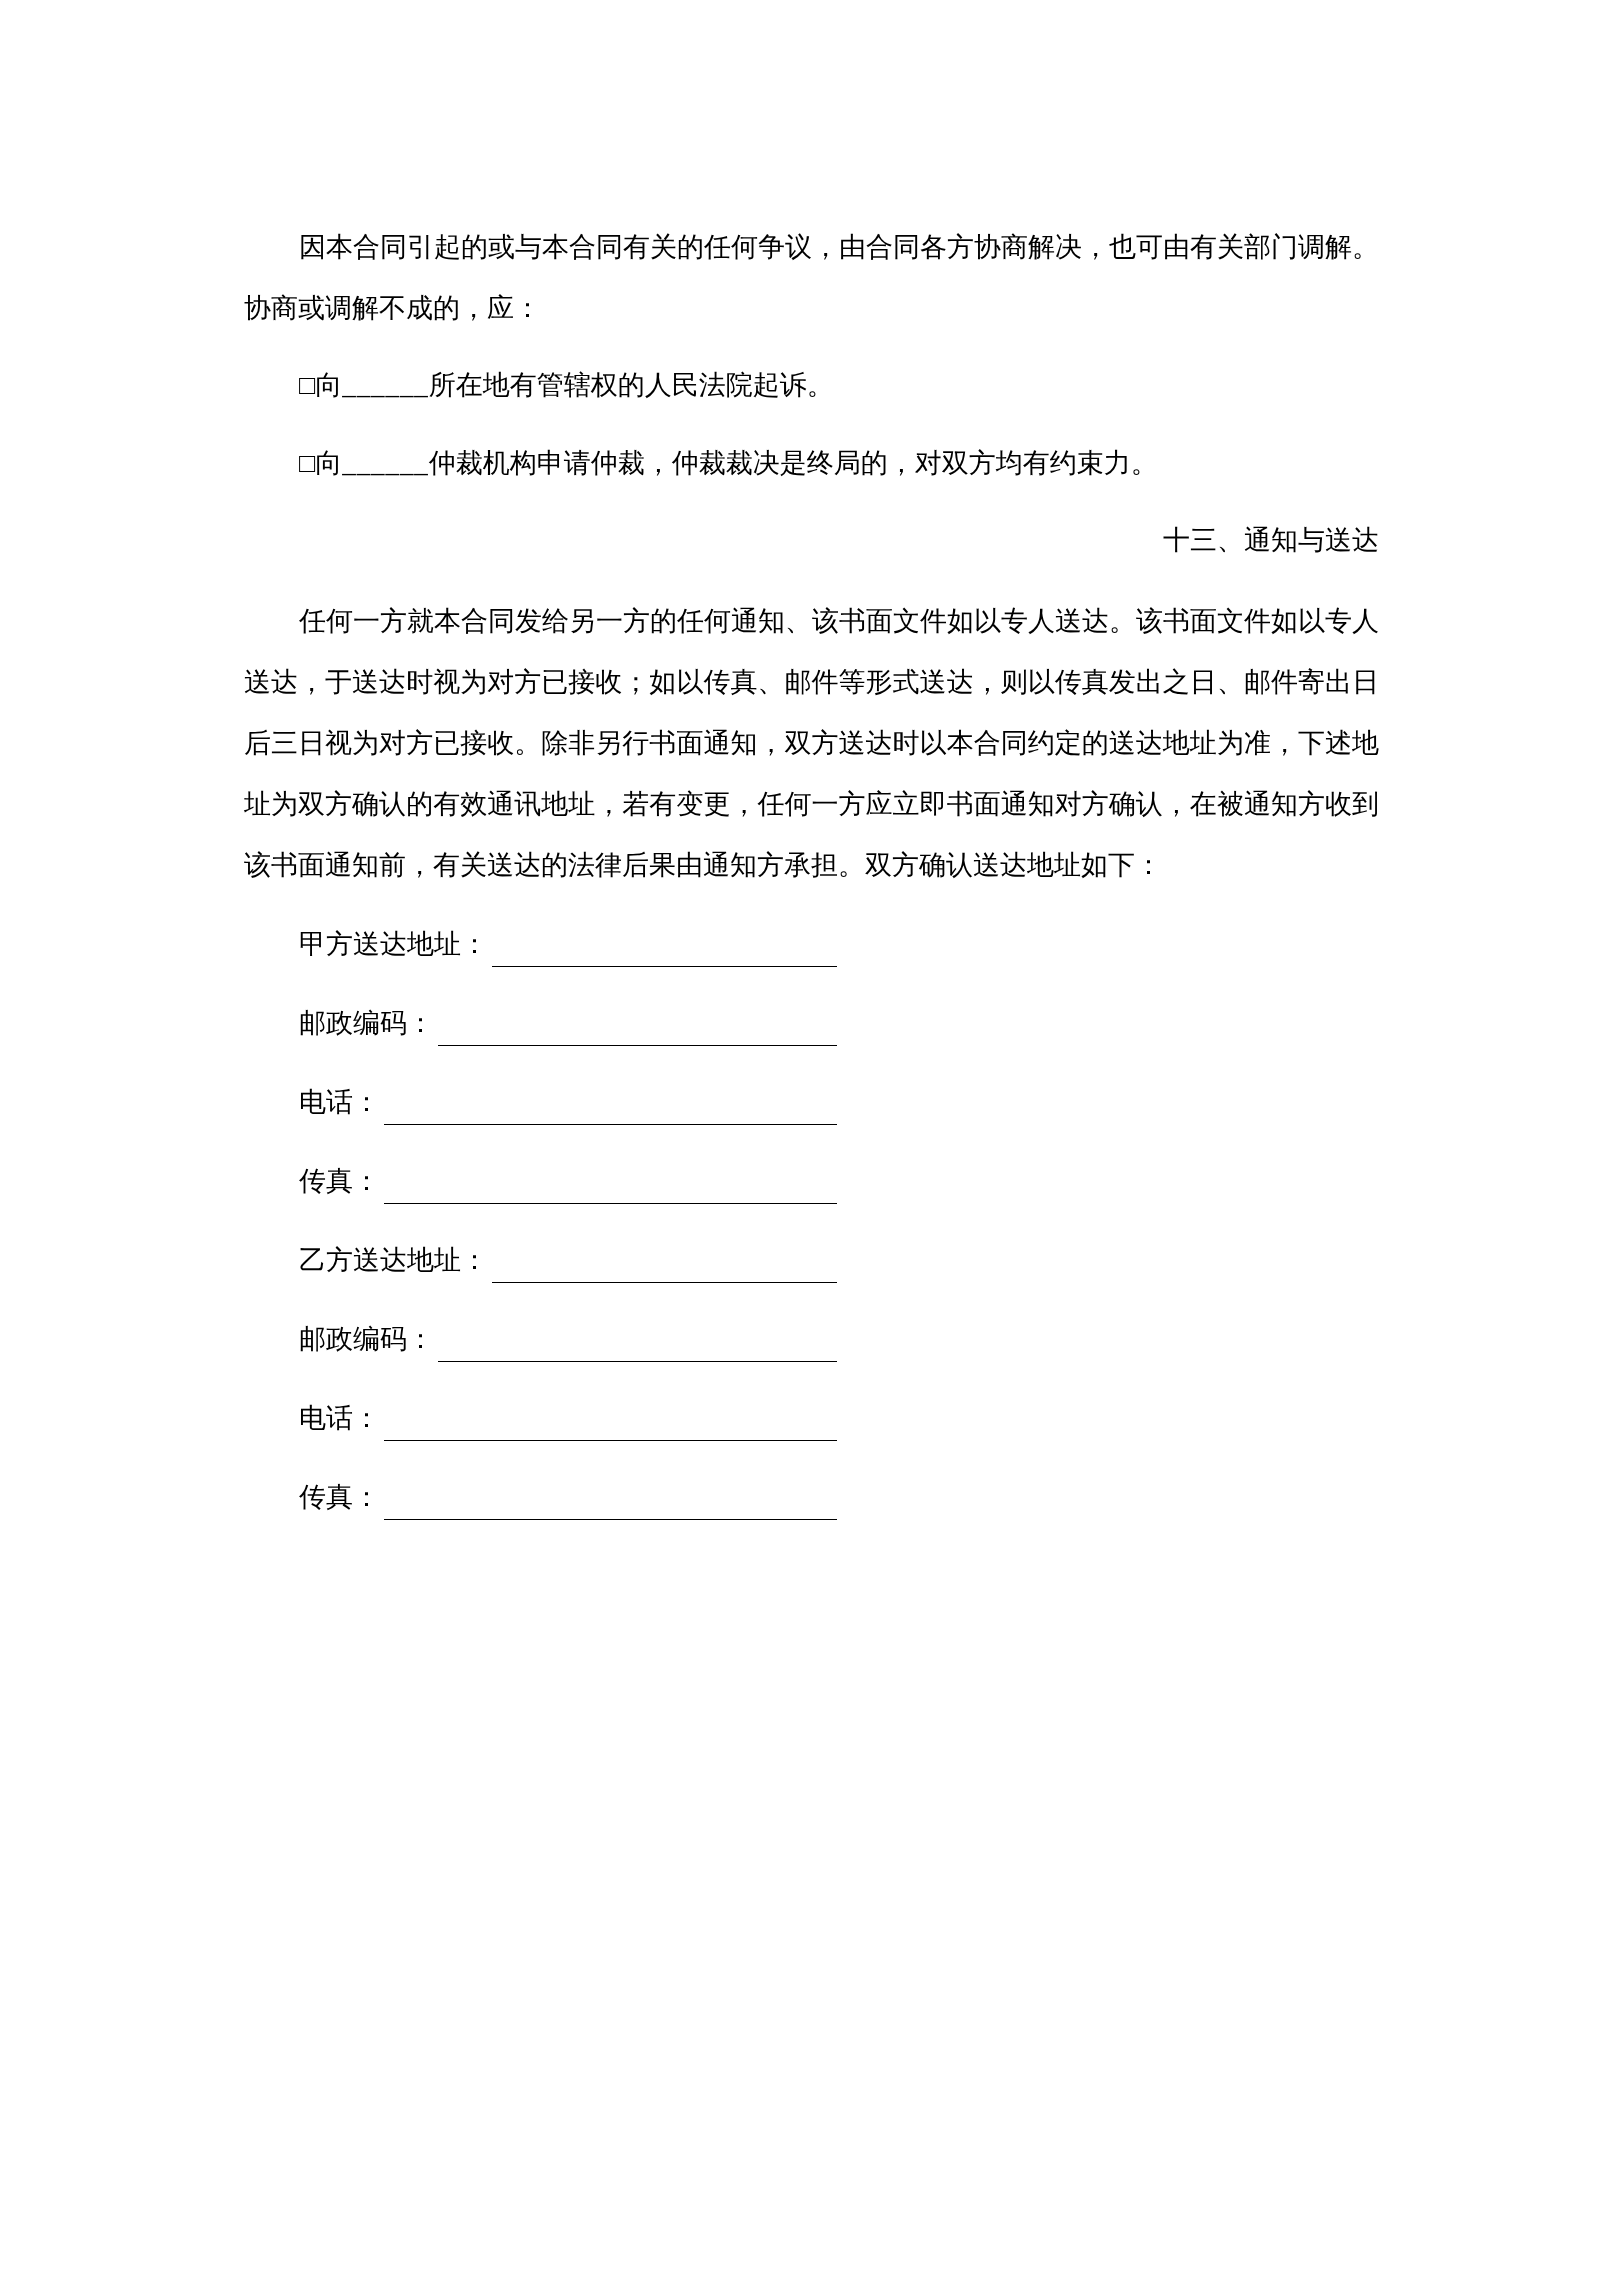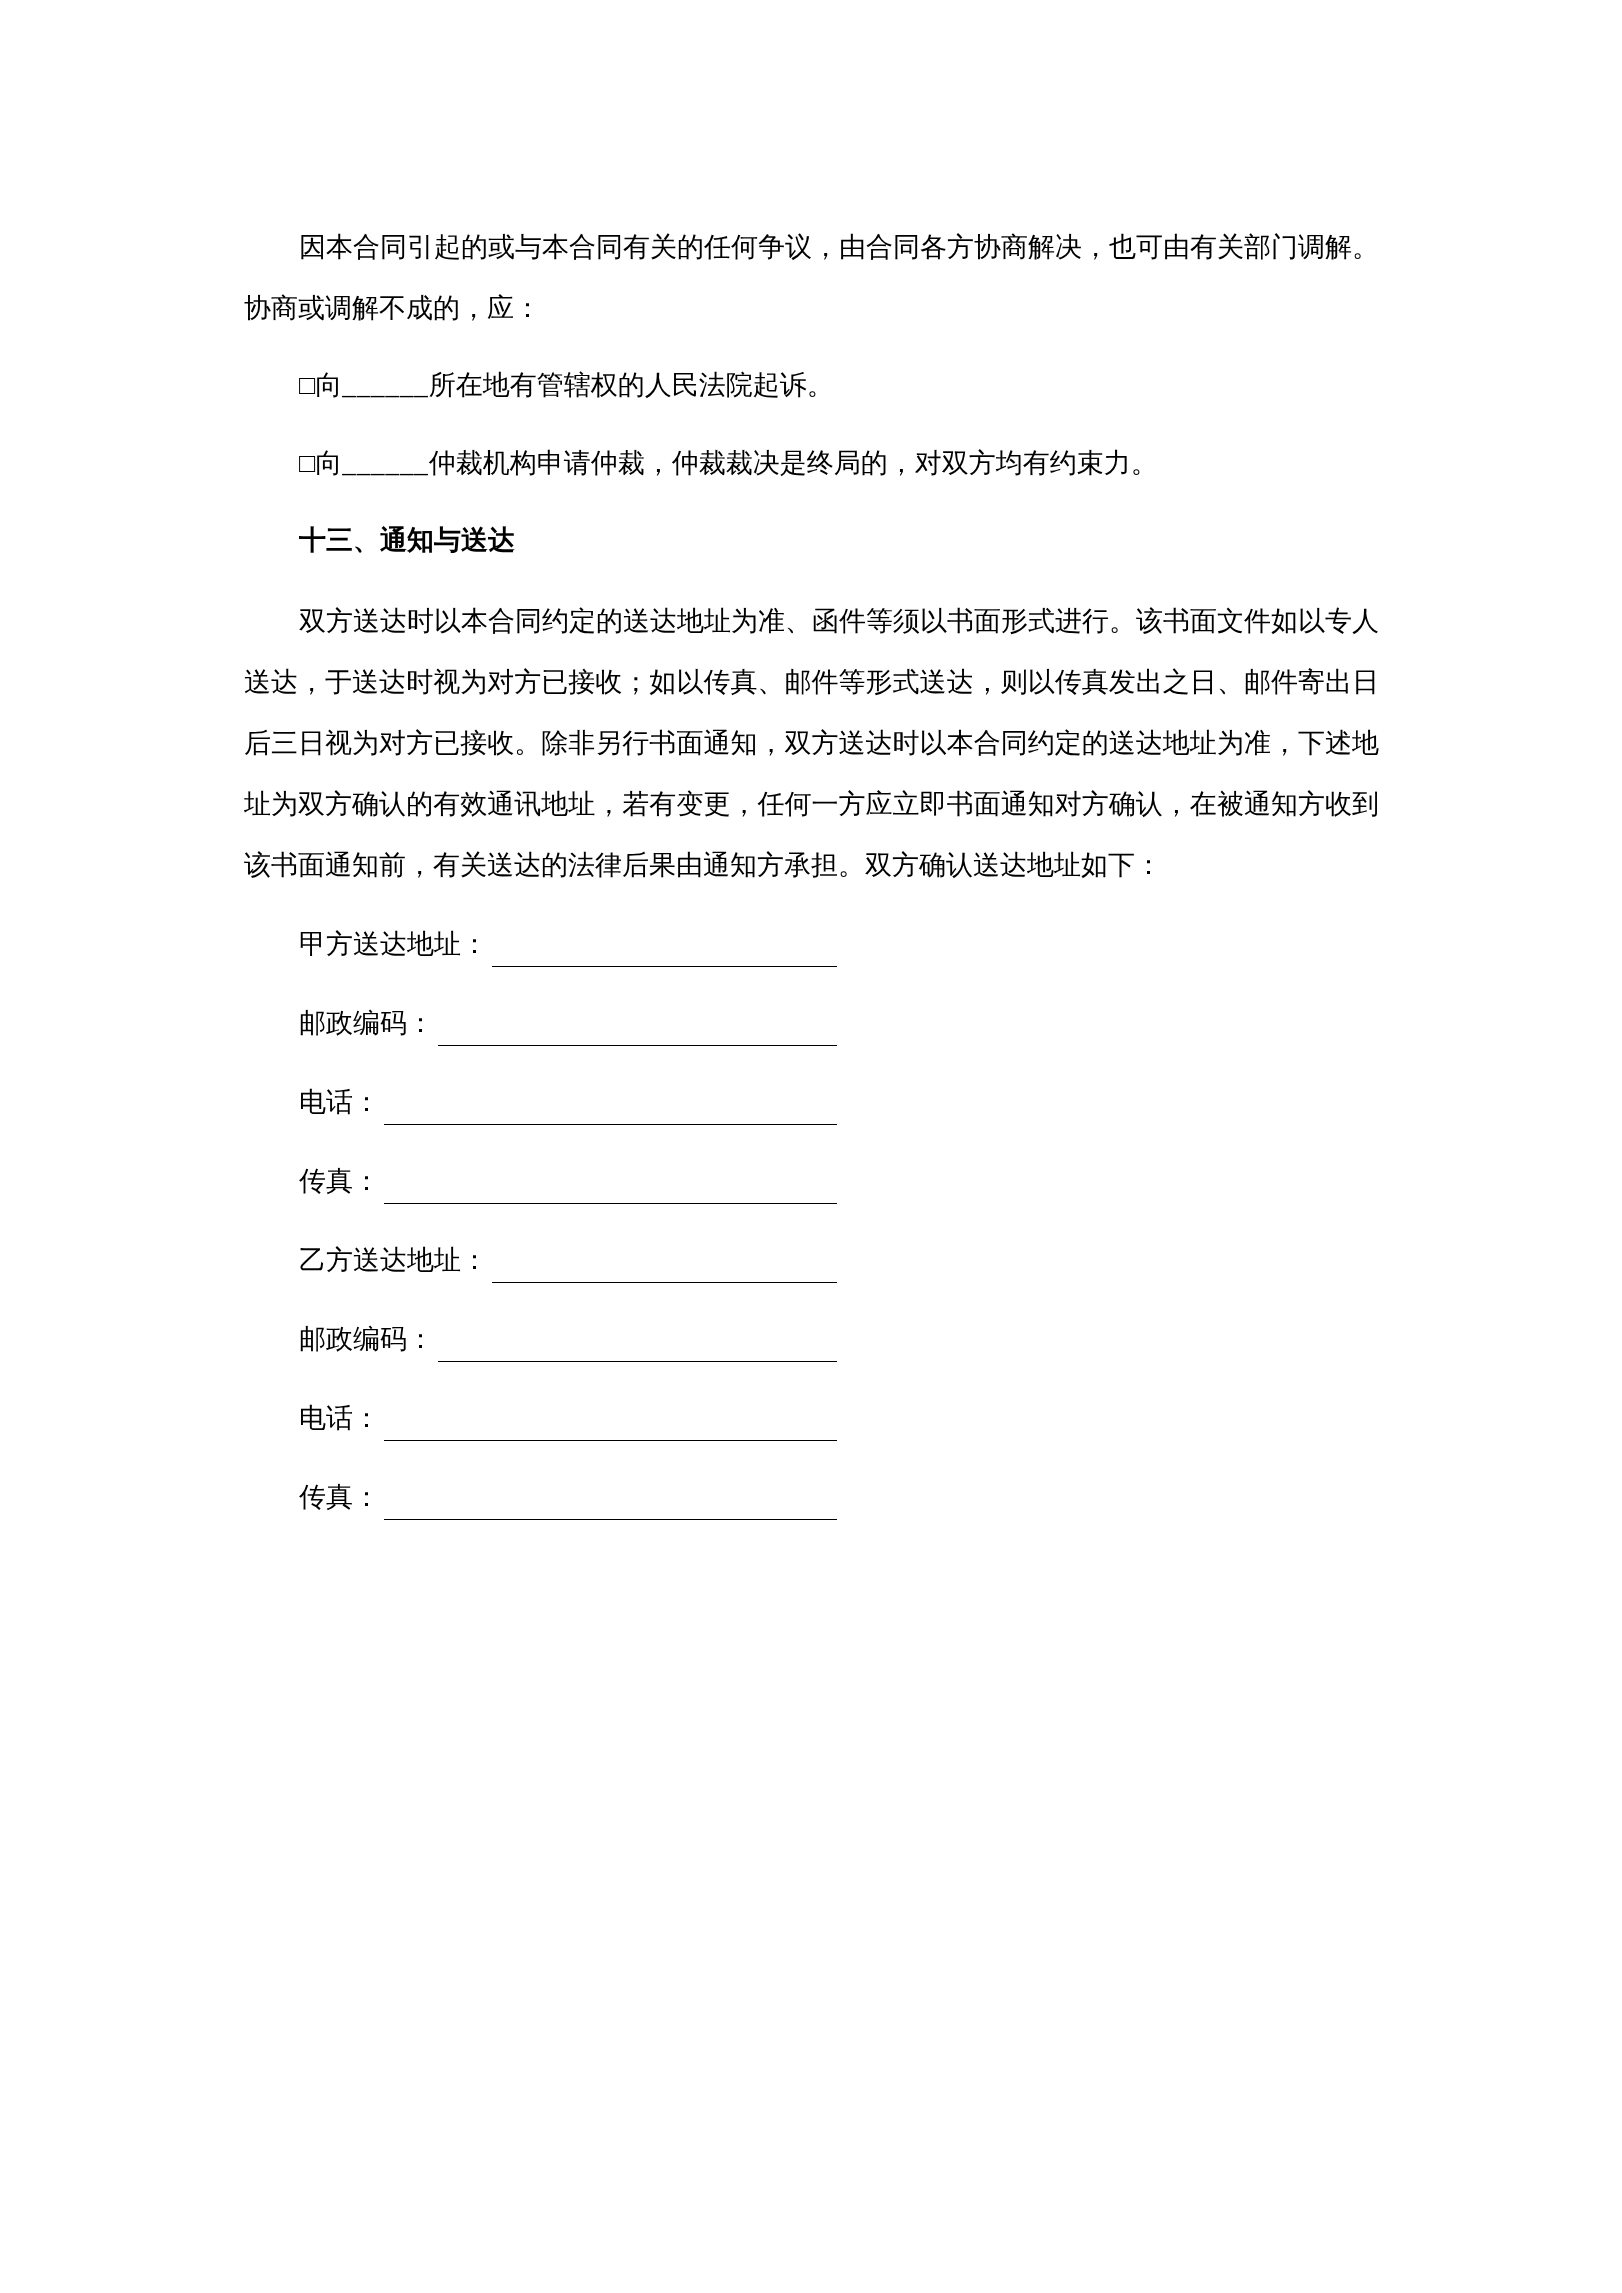--- a/index.html
+++ b/index.html
@@ -25,25 +25,26 @@
     text-indent: 55px;
     margin-top: 20px;
   }
   .para.first { margin-top: 0; }
   .option {
     text-indent: 55px;
     margin-top: 16.4px;
     white-space: nowrap;
   }
   .heading {
-    font-weight: bold;
+    font-weight: normal;
     text-indent: 55px;
     margin-top: 16.4px;
     font-size: 27px;
     line-height: 61px;
+    text-align: right;
   }
   .field {
     display: flex;
     align-items: flex-end;
     margin-left: 55px;
     width: 538px;
     margin-top: 18px;
   }
   .flabel {
     flex: 0 0 auto;
@@ -66,21 +67,21 @@
   <div class="content">
 
     <p class="para first">因本合同引起的或与本合同有关的任何争议，由合同各方协商解决，也可由有关部门调解。协商或调解不成的，应：</p>
 
     <p class="option"><span class="cb">□</span><span>向</span><span class="blank">______</span><span>所在地有管辖权的人民法院起诉。</span></p>
 
     <p class="option"><span class="cb">□</span><span>向</span><span class="blank">______</span><span>仲裁机构申请仲裁，仲裁裁决是终局的，对双方均有约束力。</span></p>
 
     <h2 class="heading">十三、通知与送达</h2>
 
-    <p class="para">双方送达时以本合同约定的送达地址为准、函件等须以书面形式进行。该书面文件如以专人送达，于送达时视为对方已接收；如以传真、邮件等形式送达，则以传真发出之日、邮件寄出日后三日视为对方已接收。除非另行书面通知，双方送达时以本合同约定的送达地址为准，下述地址为双方确认的有效通讯地址，若有变更，任何一方应立即书面通知对方确认，在被通知方收到该书面通知前，有关送达的法律后果由通知方承担。双方确认送达地址如下：</p>
+    <p class="para">任何一方就本合同发给另一方的任何通知、该书面文件如以专人送达。该书面文件如以专人送达，于送达时视为对方已接收；如以传真、邮件等形式送达，则以传真发出之日、邮件寄出日后三日视为对方已接收。除非另行书面通知，双方送达时以本合同约定的送达地址为准，下述地址为双方确认的有效通讯地址，若有变更，任何一方应立即书面通知对方确认，在被通知方收到该书面通知前，有关送达的法律后果由通知方承担。双方确认送达地址如下：</p>
 
     <div class="field">
       <span class="flabel">甲方送达地址：</span>
       <span class="fline"></span>
     </div>
     <div class="field">
       <span class="flabel">邮政编码：</span>
       <span class="fline"></span>
     </div>
     <div class="field">

